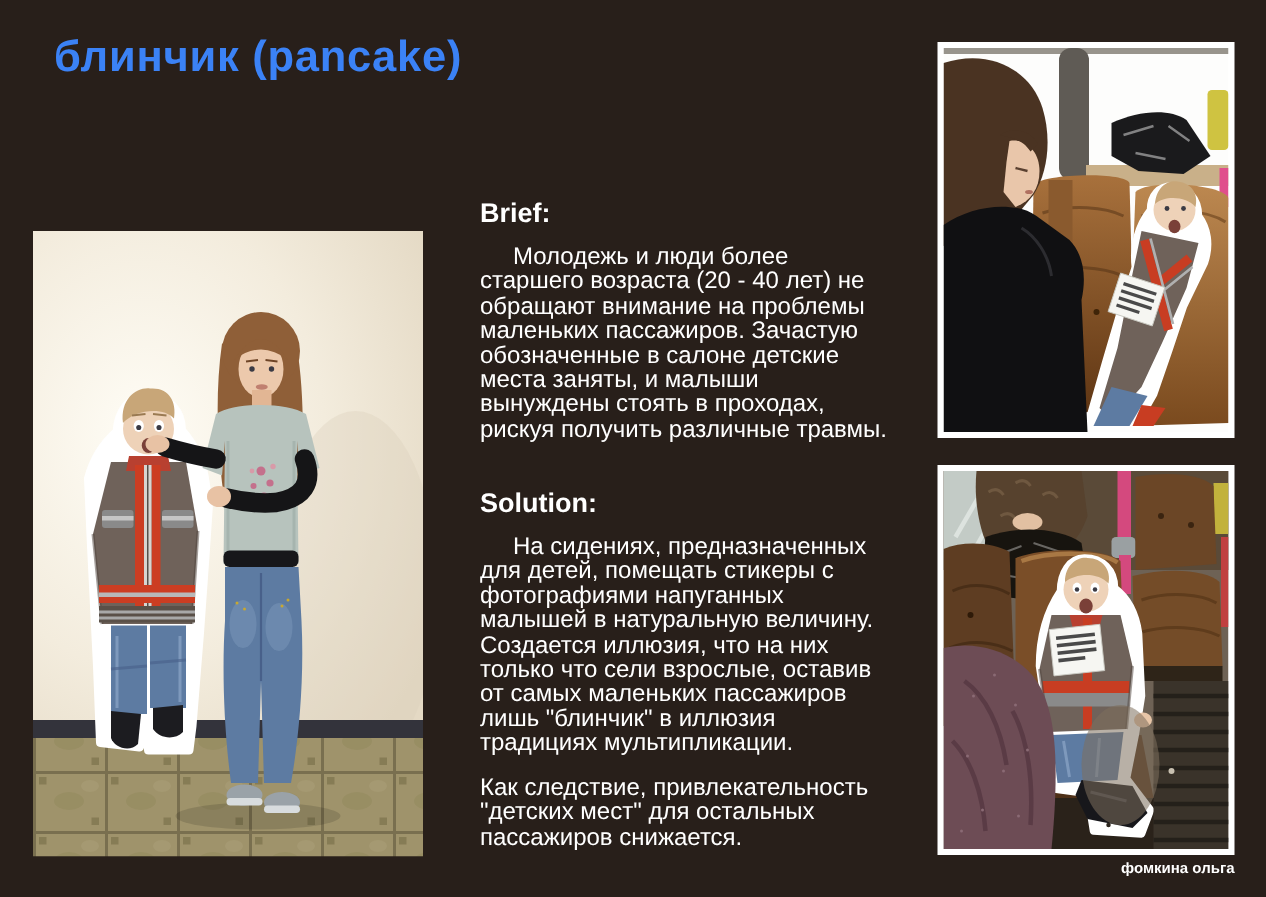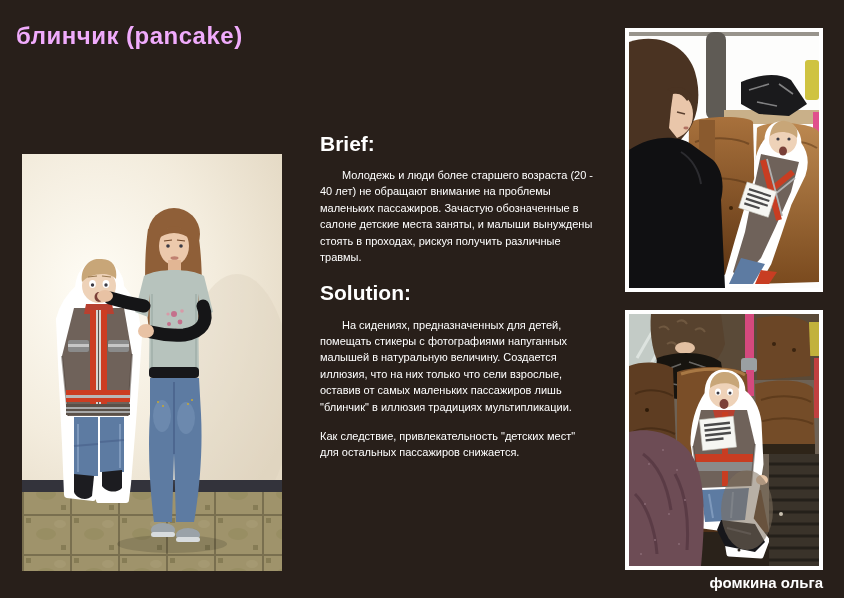--- a/index.html
+++ b/index.html
@@ -1,36 +1,36 @@
 <!DOCTYPE html>
 <html><head>
 <meta charset="utf-8">
 <style>
   html,body{margin:0;padding:0;background:#281f1a;}
   .slide{
     position:relative;width:844px;height:598px;overflow:hidden;
     background:#281f1a;font-family:"Liberation Sans",sans-serif;color:#fff;
   }
   .title{
-    position:absolute;left:16px;top:22px;margin:0;
-    font-size:24px;font-weight:bold;letter-spacing:.5px;color:#f0abfc;
+    position:absolute;left:36px;top:22px;margin:0;
+    font-size:29px;font-weight:bold;letter-spacing:.5px;color:#3b82f6;
   }
   .photo{position:absolute;line-height:0;}
   .photo.framed{background:#fff;padding:4px;}
   .photo-left{left:22px;top:154px;}
   .photo-topright{left:625px;top:28px;}
   .photo-bottomright{left:625px;top:310px;}
   .copy{position:absolute;left:320px;top:133px;width:288px;}
-  .copy h2{margin:0 0 12px 0;font-size:21px;font-weight:bold;line-height:1.05;}
-  .copy h2.solution{margin-top:17px;}
-  .copy p{margin:0 15px 13px 0;font-size:11px;line-height:16.4px;}
+  .copy h2{margin:0 0 12px 0;font-size:18px;font-weight:bold;line-height:1.05;}
+  .copy h2.solution{margin-top:31px;}
+  .copy p{margin:0 15px 13px 0;font-size:16px;line-height:16.4px;}
   .copy p.indent{text-indent:22px;}
   .credit{
     position:absolute;right:21px;top:574px;
-    font-size:15px;font-weight:bold;color:#fff;
+    font-size:10px;font-weight:bold;color:#fff;
   }
 </style>
 </head>
 <body>
 
 <div class="slide">
 
   <h1 class="title">блинчик (pancake)</h1>
 
   <figure class="photo photo-left" style="margin:0;">

